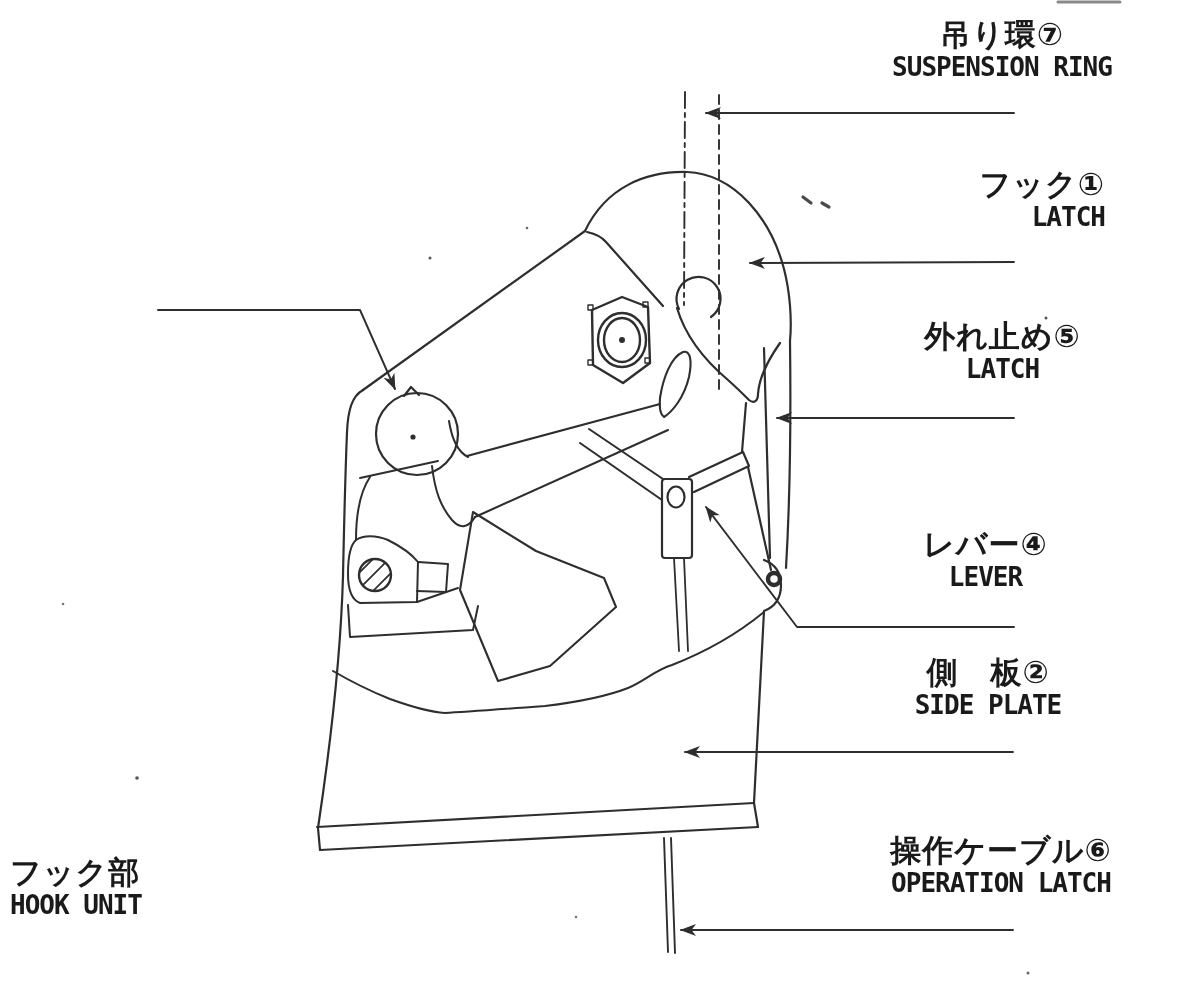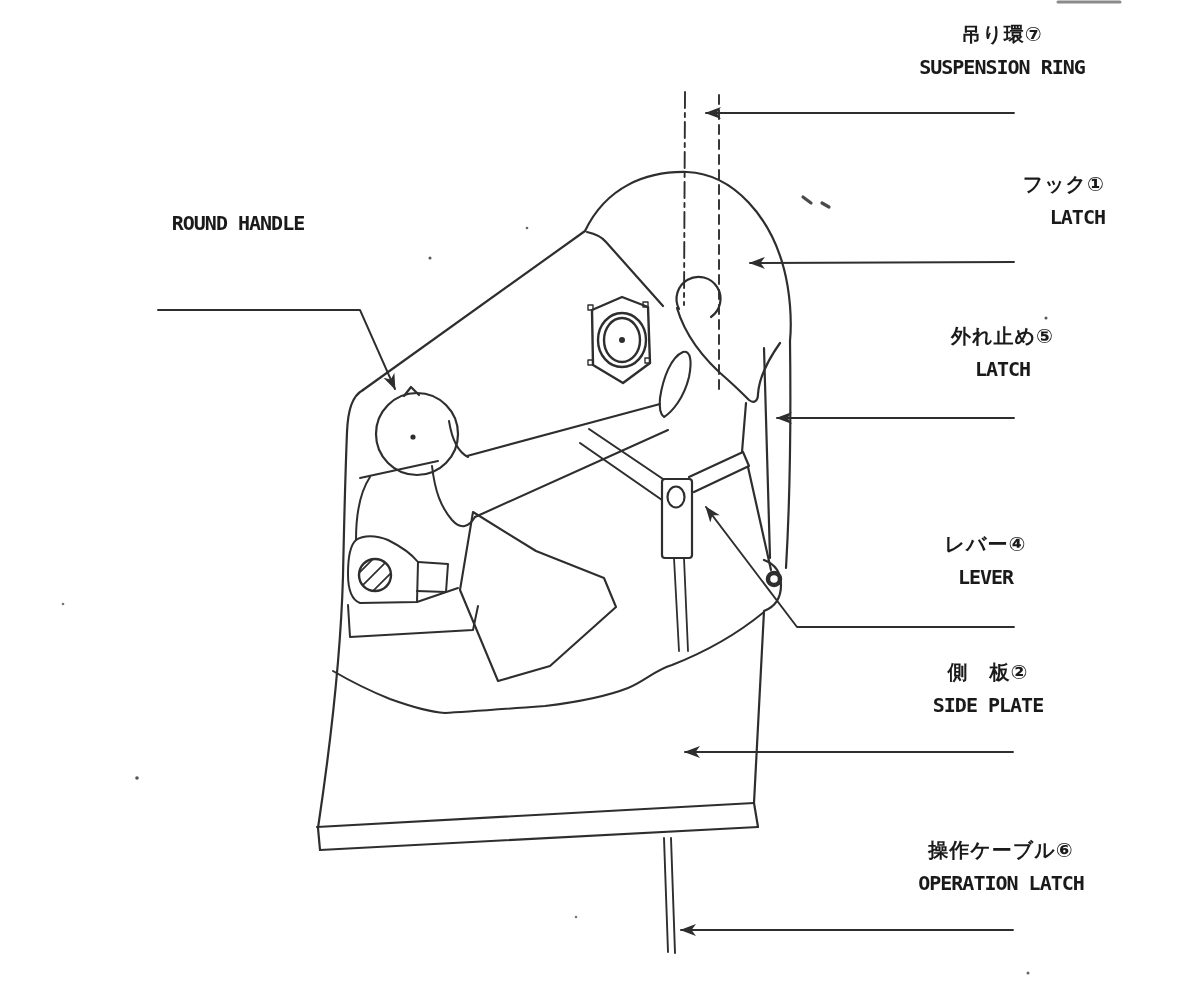--- a/index.html
+++ b/index.html
@@ -9,29 +9,29 @@
     background:#ffffff;
     overflow:hidden;
     font-family:"DejaVu Sans",sans-serif;
   }
   .drawing{position:absolute;left:0;top:0;}
   .lbl{position:absolute;text-align:center;color:#1a1a1a;}
   .lbl .jp{
     display:block;
     font-family:"DejaVu Sans",sans-serif;
     font-weight:600;
-    font-size:20px;line-height:36px;
+    font-size:31px;line-height:36px;
     letter-spacing:1px;
     white-space:nowrap;
   }
   .lbl .en{
     display:block;
     font-family:"DejaVu Sans Mono","Liberation Mono",monospace;
     font-weight:700;
-    font-size:20px;line-height:30px;
+    font-size:26px;line-height:30px;
     letter-spacing:-1px;
     white-space:nowrap;
   }
   .lbl-suspension-ring{left:872px;top:16px;width:260px;}
   .lbl-hook{left:870px;top:166px;width:235px;text-align:right;}
   .lbl-latch{left:885px;top:318px;width:235px;}
   .lbl-lever{left:868px;top:526px;width:235px;}
   .lbl-side-plate{left:868px;top:654px;width:240px;}
   .lbl-operation-cable{left:876px;top:832px;width:250px;text-align:center;}
   .lbl-round-handle{left:122px;top:208px;width:232px;}
@@ -194,17 +194,20 @@
     <span class="jp">レバー④</span>
     <span class="en">LEVER</span>
   </div>
 
   <div class="lbl lbl-operation-cable">
     <span class="jp">操作ケーブル⑥</span>
     <span class="en">OPERATION LATCH</span>
   </div>
 
   <div class="lbl lbl-round-handle">
-    <span class="en">ROUND HANDLE</span>
-  </div>
-
+  </div>
+
+  <div class="lbl lbl-hook-unit">
+    <span class="jp">フック部</span>
+    <span class="en">HOOK UNIT</span>
+  </div>
 
 </div>
 
 </body></html>

